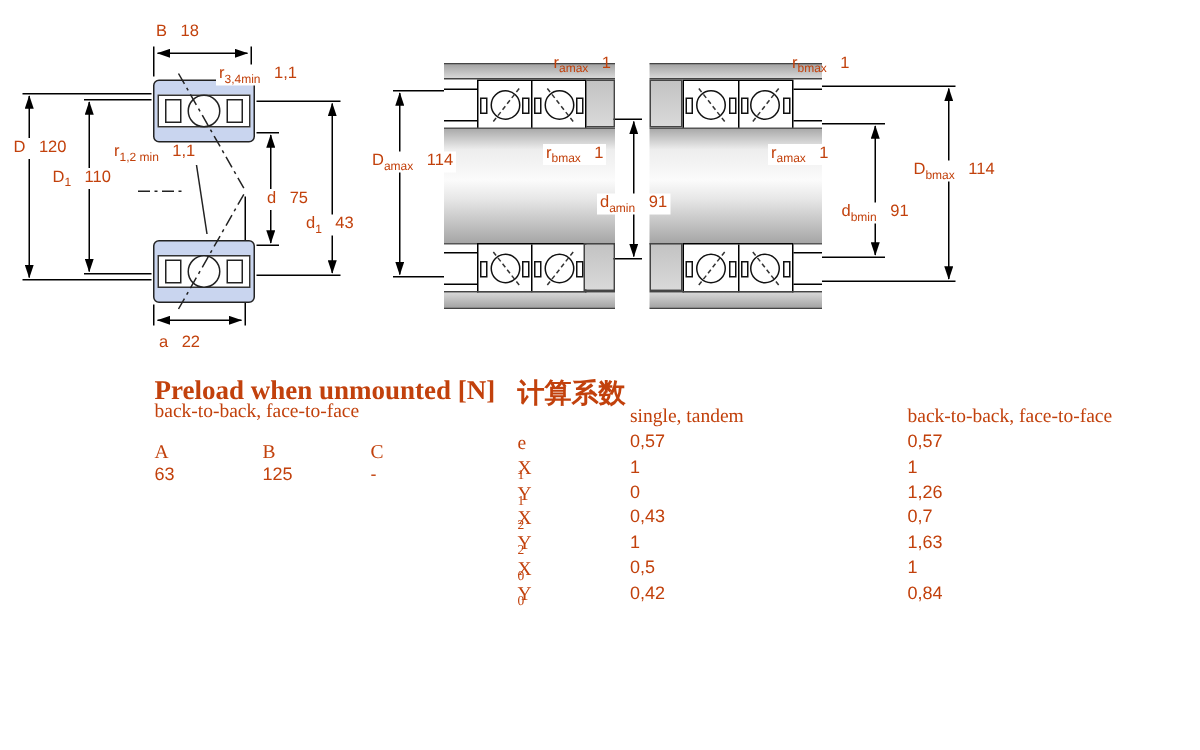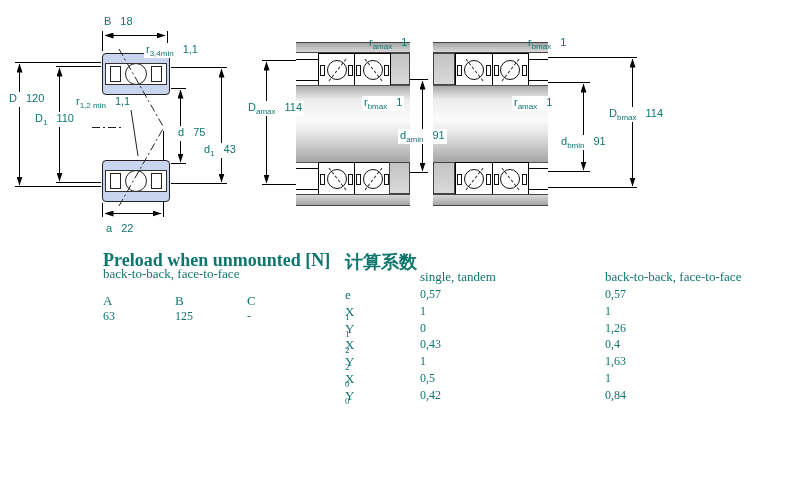--- a/index.html
+++ b/index.html
@@ -1,17 +1,17 @@
 <!DOCTYPE html>
 <html><head>
 <meta charset="utf-8">
 <style>
   html,body{margin:0;padding:0;background:#fff;}
   .canvas{position:relative;width:800px;height:500px;background:#ffffff;overflow:hidden;
-          font-family:"Liberation Sans",sans-serif;color:#0f766e;}
+          font-family:"Liberation Sans",sans-serif;color:#c2410c;}
   svg.layer{position:absolute;left:0;top:0;pointer-events:none;}
 
   
   .dlabel{position:absolute;font-size:11px;line-height:12px;white-space:nowrap;}
   .dlabel sub{font-size:8px;line-height:1;}
   .dlabel .val{margin-left:9px;}
   .dlabel.bg{background:#fff;padding:0 2px;}
 
   
   .ring{position:absolute;left:102px;width:68px;height:42px;background:#c9d5ef;
@@ -43,21 +43,21 @@
       border:1px solid #111;box-sizing:border-box;}
   .mr.mrl{left:1px}.mr.mrr{right:1px}
   .md{position:absolute;left:50%;top:2px;bottom:2px;width:0;border-left:1px dashed #333;}
   .cell.d1 .md{transform:rotate(38deg);}
   .cell.d2 .md{transform:rotate(-38deg);}
   .tbl-title{position:absolute;font-family:"Liberation Serif",serif;font-size:18px;font-weight:bold;white-space:nowrap;}
   .tbl-sub{position:absolute;font-family:"Liberation Serif",serif;font-size:13px;white-space:nowrap;}
   .row{position:absolute;white-space:nowrap;}
   .row span{position:absolute;white-space:nowrap;}
   .hdr{font-family:"Liberation Serif",serif;font-size:13px;}
-  .num{font-size:12px;font-family:Liberation Serif, serif;text-align:center;}
+  .num{font-size:12px;font-family:Liberation Sans, sans-serif;text-align:center;}
   .flabel{font-family:"Liberation Serif",serif;font-size:13px;}
   .flabel sub{font-size:9px;}
 </style>
 </head>
 <body>
 
 <div class="canvas">
 
   <svg class="layer" width="800" height="500">
     <defs>
@@ -260,21 +260,21 @@
           <span class="num" style="left: 260px;">1</span>
         </div>
         <div class="row" style="top: 33.6px;">
           <span class="flabel" style="left: 0px;"><span>Y</span><sub>1</sub></span>
           <span class="num" style="left: 75px;">0</span>
           <span class="num" style="left: 260px;">1,26</span>
         </div>
         <div class="row" style="top: 50.4px;">
           <span class="flabel" style="left: 0px;"><span>X</span><sub>2</sub></span>
           <span class="num" style="left: 75px;">0,43</span>
-          <span class="num" style="left: 260px;">0,4</span>
+          <span class="num" style="left: 260px;">0,7</span>
         </div>
         <div class="row" style="top: 67.2px;">
           <span class="flabel" style="left: 0px;"><span>Y</span><sub>2</sub></span>
           <span class="num" style="left: 75px;">1</span>
           <span class="num" style="left: 260px;">1,63</span>
         </div>
         <div class="row" style="top: 84px;">
           <span class="flabel" style="left: 0px;"><span>X</span><sub>0</sub></span>
           <span class="num" style="left: 75px;">0,5</span>
           <span class="num" style="left: 260px;">1</span>

